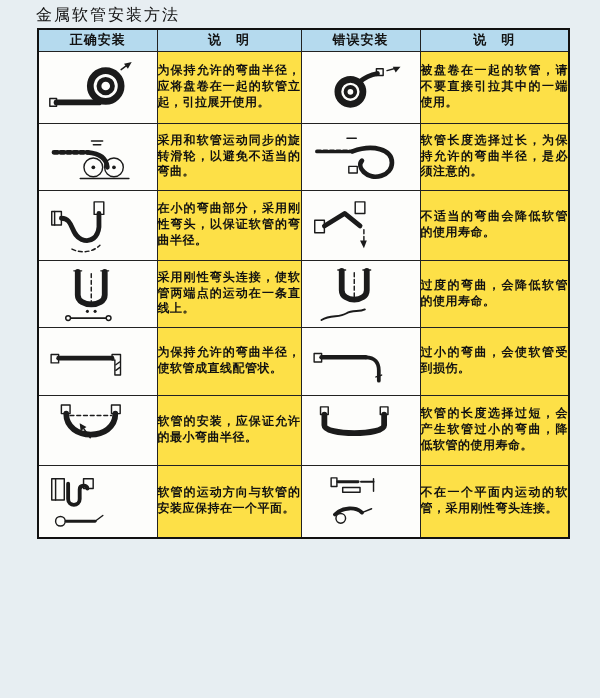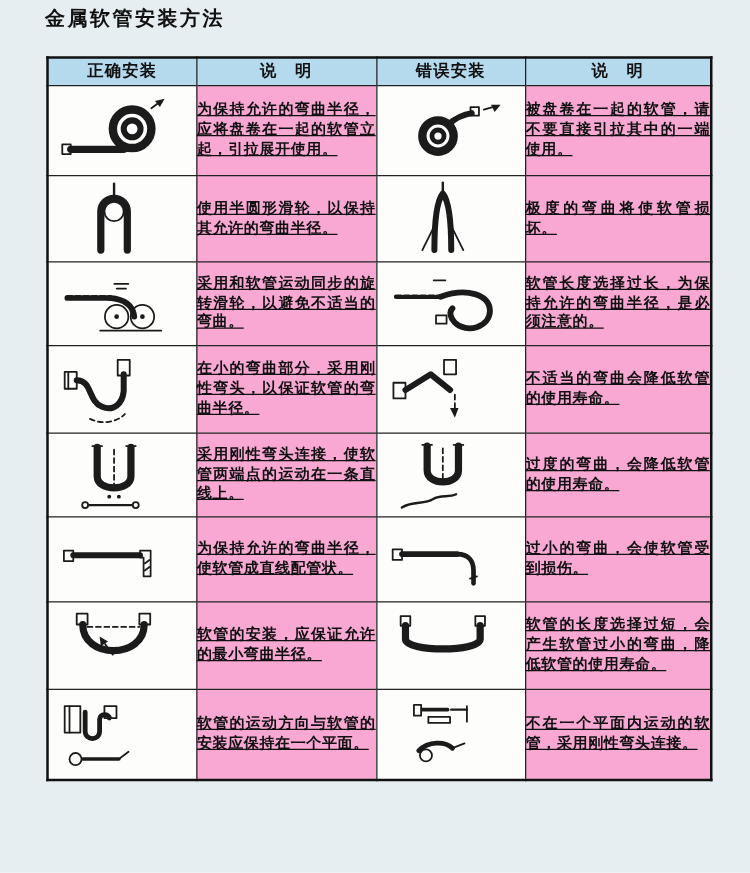--- a/index.html
+++ b/index.html
@@ -7,32 +7,32 @@
     width:600px;height:698px;
     background:#E7EEF2;
     font-family:"DejaVu Sans","Liberation Sans",sans-serif;
     color:#111;
     position:relative;
     overflow:hidden;
     box-sizing:border-box;
   }
   .doc-title{
     font-family:"DejaVu Serif","Liberation Serif",serif;
-    font-weight:bold;
+    font-weight:normal;
     font-size:16px;
     letter-spacing:2px;
     padding:5px 0 0 36px;
     height:22px;
   }
   table.install{
     border-collapse:collapse;
     table-layout:fixed;
     width:531px;
     margin-left:37px;
-    margin-top:18px;
+    margin-top:1px;
     border:2px solid #111;
   }
   table.install th, table.install td{
     border:1px solid #222;
     padding:0;
     vertical-align:middle;
     box-sizing:border-box;
   }
   th.hdr{
     background:#B5DAEE;
@@ -40,28 +40,27 @@
     font-size:13px;
     font-weight:bold;
     letter-spacing:1px;
     text-align:center;
   }
   td.img{
     background:#FDFDFB;
     text-align:center;
   }
   td.desc{
-    background:#f9a8d4;
+    background:#fde047;
     font-size:12px;
     font-weight:bold;
     line-height:1.32;
     letter-spacing:0.5px;
     padding:5px 7px;
     text-align:justify;
-    text-decoration:underline;
   }
   td.img svg{display:inline-block;vertical-align:middle;}
   
   svg .s{fill:none;stroke:#1b1b1b;stroke-width:1.5;stroke-linecap:round;stroke-linejoin:round;}
   svg .w2{stroke-width:2}
   svg .w3{stroke-width:3}
   svg .w4{stroke-width:4}
   svg .w5{stroke-width:5}
   svg .w6{stroke-width:6}
   svg .w7{stroke-width:7}
@@ -107,39 +106,20 @@
           <circle class="s w4" cx="44" cy="37" r="5"></circle>
           <path class="s w5" d="M53 27 C60 21 66 19 72 18"></path>
           <rect class="s" x="71" y="13" width="7" height="7"></rect>
           <path class="s" d="M82 15 L93 12"></path>
               <path class="fill" d="M96 11 L88 11 L91 17 Z"></path>
         </svg>
       </td>
       <td class="desc">被盘卷在一起的软管，请不要直接引拉其中的一端使用。</td>
     </tr>
 
-    <tr style="height:69px">
-      <td class="img">
-        <svg width="106" height="62" viewBox="0 0 110 64">
-          <line class="s w2" x1="48" y1="3" x2="48" y2="13"></line>
-          <path class="s w6" d="M37 58 V26 A11 11 0 0 1 59 26 V58"></path>
-          <circle class="s" cx="48" cy="26" r="8"></circle>
-        </svg>
-      </td>
-      <td class="desc">使用半圆形滑轮，以保持其允许的弯曲半径。</td>
-      <td class="img">
-        <svg width="106" height="62" viewBox="0 0 110 64">
-          <line class="s w2" x1="48" y1="2" x2="48" y2="11"></line>
-          <path class="s w5" d="M41 58 C41 34 43 17 48 11 C53 17 55 34 55 58"></path>
-          <line class="s" x1="31" y1="58" x2="43" y2="34"></line>
-          <line class="s" x1="65" y1="58" x2="53" y2="34"></line>
-        </svg>
-      </td>
-      <td class="desc">极度的弯曲将使软管损坏。</td>
-    </tr>
 
     <tr style="height:67px">
       <td class="img">
         <svg width="106" height="60" viewBox="0 0 110 64">
           <path class="s" d="M48 15 h12 M50 19 h8"></path>
           <path class="s w5 dash" d="M8 27 H44"></path>
           <path class="s w5" d="M44 27 C56 28 64 33 65 43"></path>
           <circle class="s" cx="50" cy="43" r="10"></circle>
               <circle class="fill" cx="50" cy="43" r="2"></circle>
           <circle class="s" cx="72" cy="43" r="10"></circle>

